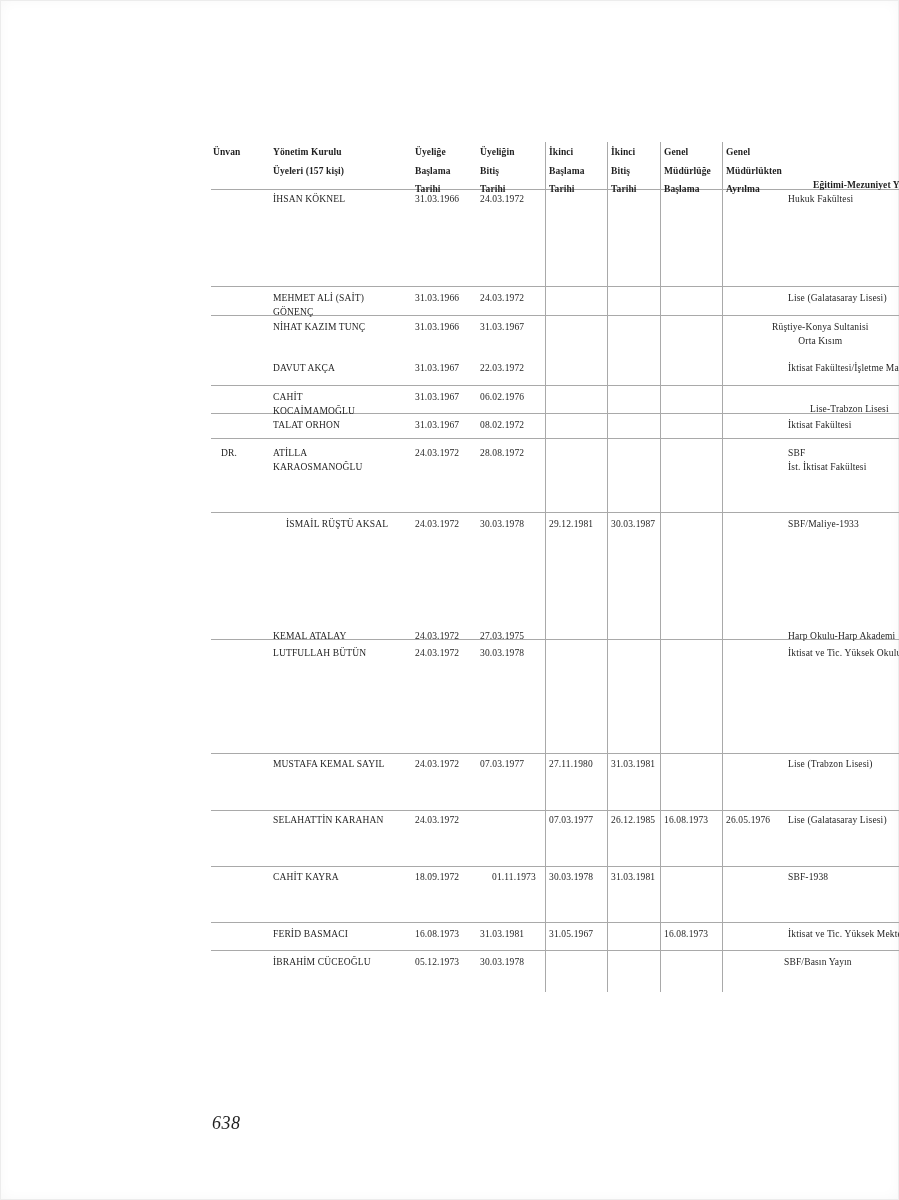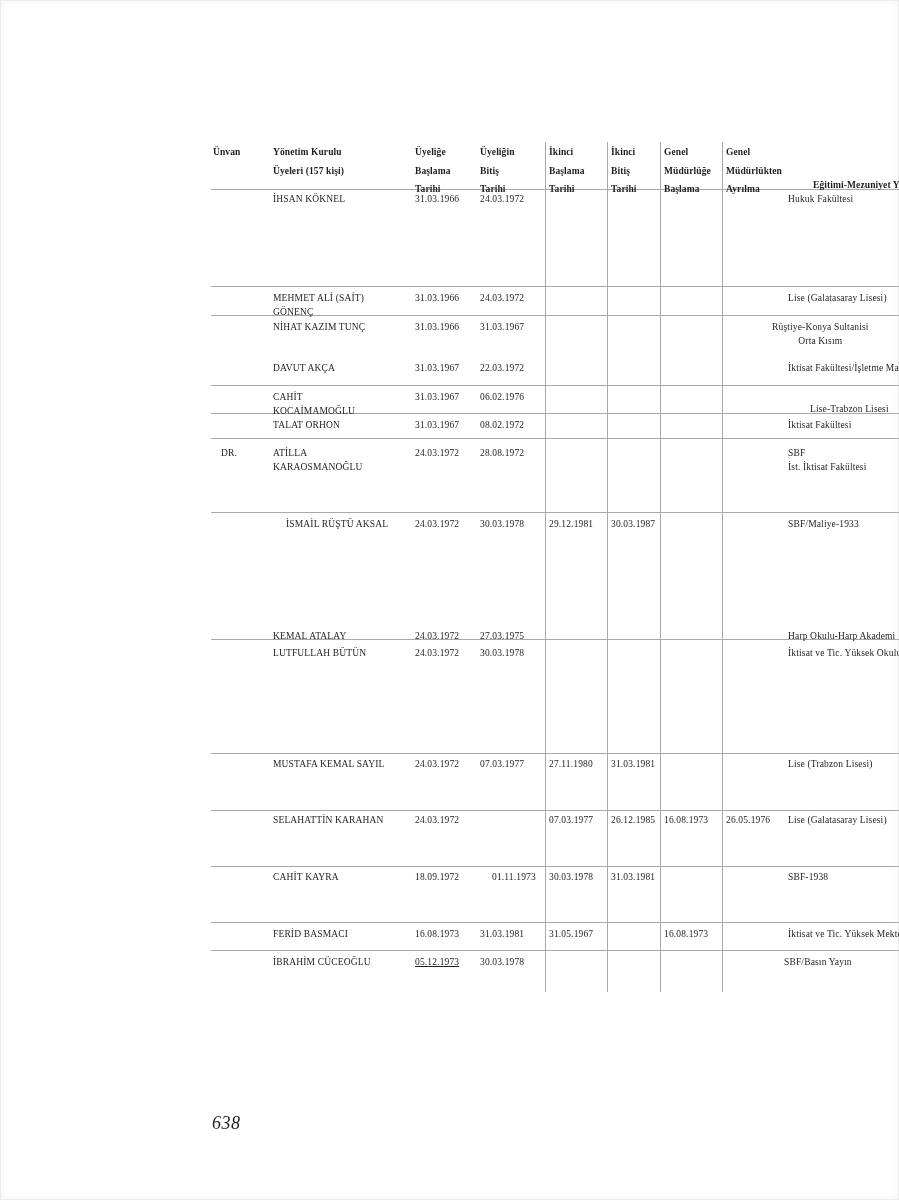--- a/index.html
+++ b/index.html
@@ -322,21 +322,21 @@
             <div>16.08.1973</div>
           </div>
           <div class="cell" style="left: 575px;">
             <div>İktisat ve Tic. Yüksek Mekte</div>
           </div>
         </div>
         <div class="trow" style="top: 812px;">
           <div class="cell" style="left: 60px;">
             <div>İBRAHİM CÜCEOĞLU</div>
           </div>
-          <div class="cell" style="left: 202px; text-decoration: underline;">
+          <div class="cell" style="left: 202px;">
             <div>05.12.1973</div>
           </div>
           <div class="cell" style="left: 267px;">
             <div>30.03.1978</div>
           </div>
           <div class="cell" style="left: 571px;">
             <div>SBF/Basın Yayın</div>
           </div>
         </div>
       </div>

